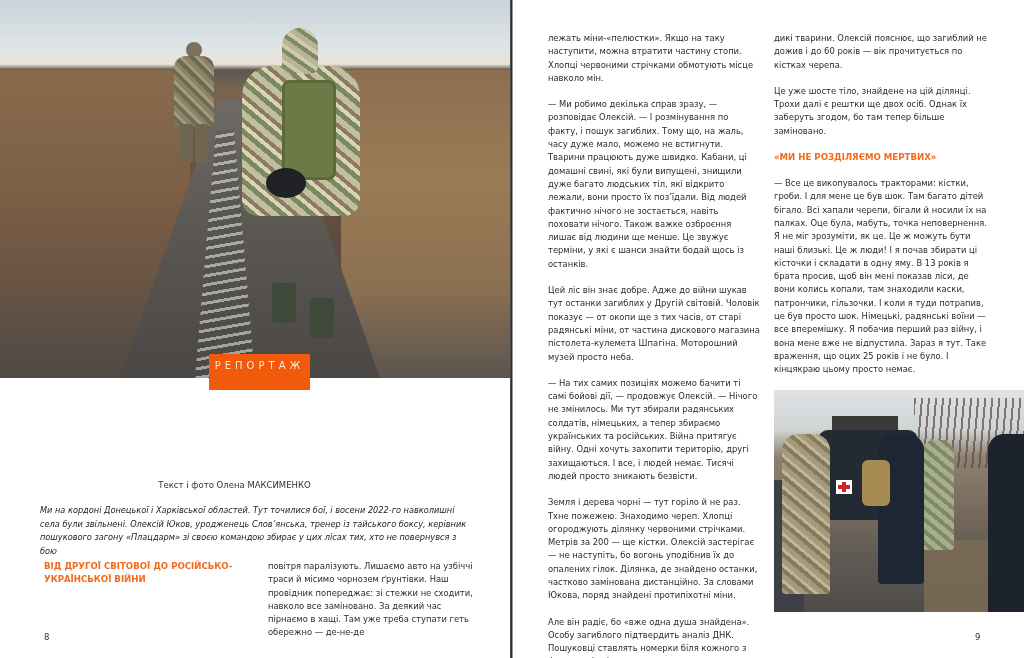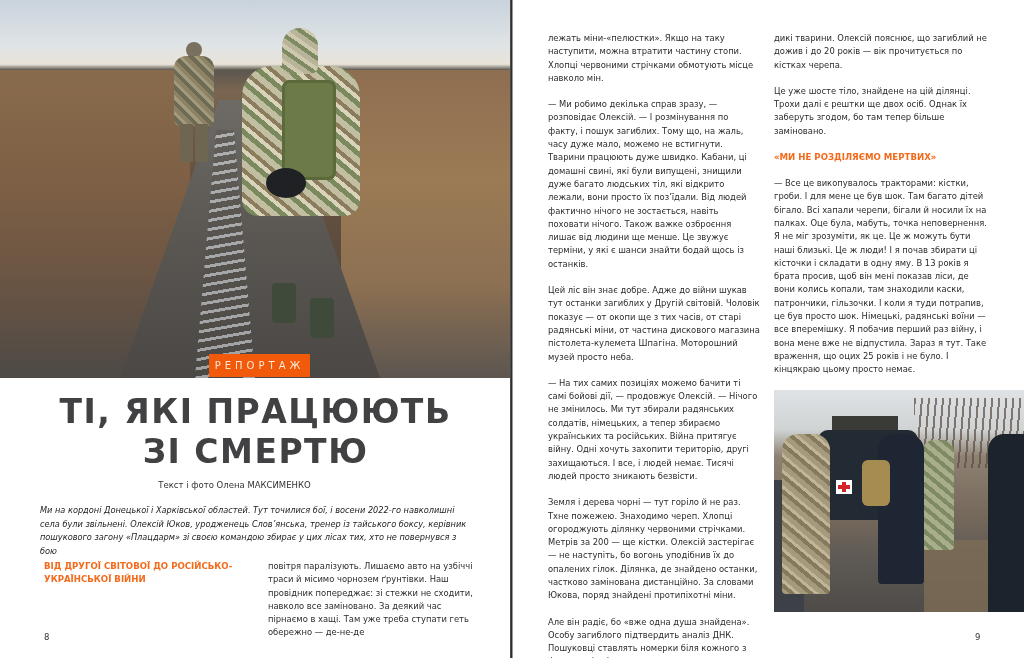--- a/index.html
+++ b/index.html
@@ -40,21 +40,21 @@
           background: repeating-linear-gradient(40deg, #c2bea2 0 6px, #7b8a5e 6px 11px, #d9d3ba 11px 15px, #8c7c5e 15px 19px); }
   .s2 .pack { position: absolute; left: 40px; top: 52px; width: 54px; height: 100px; border-radius: 8px; background: #6c7a47;
           box-shadow: inset 0 0 0 3px #5c6a3b; }
   .s2 .helmet { position: absolute; left: 24px; top: 140px; width: 40px; height: 30px; border-radius: 50%; background: #1f2124; }
   .s2 .legs { position: absolute; left: 24px; top: 185px; width: 74px; height: 125px;
           background: linear-gradient(90deg, repeating-linear-gradient(40deg,#c2bea2 0 6px,#7b8a5e 6px 11px) 0 0/100% 100%); 
           clip-path: polygon(0 0, 100% 0, 95% 100%, 60% 100%, 50% 40%, 40% 100%, 5% 100%); }
   .s2 .boot1 { position: absolute; left: 30px; top: 255px; width: 24px; height: 40px; background: #3f4a3a; border-radius: 4px; }
   .s2 .boot2 { position: absolute; left: 68px; top: 270px; width: 24px; height: 40px; background: #3f4a3a; border-radius: 4px; }
 
-  .tag { position: absolute; left: 209px; top: 354px; width: 101px; height: 23px; background: #f05a0a;
+  .tag { position: absolute; left: 209px; top: 354px; width: 101px; height: 36px; background: #f05a0a;
          color: #fde7d6; font-size: 10px; letter-spacing: 4px; text-align: center; line-height: 24px; font-family: "DejaVu Sans", sans-serif; }
 
   .headline { position: absolute; left: 0; top: 392px; width: 511px; text-align: center;
               font-family: "DejaVu Sans", sans-serif; font-weight: bold; color: #414042;
               font-size: 33px; line-height: 40px; letter-spacing: 1.5px; }
   .byline { position: absolute; left: 0; top: 480px; width: 469px; text-align: center; font-size: 8.5px; color: #333; }
   .lead { position: absolute; left: 40px; top: 504px; width: 432px; text-align: left; font-style: italic;
           font-size: 8.2px; line-height: 13.5px; color: #222; }
 
   .col { position: absolute; font-size: 8.4px; line-height: 13.3px; color: #2b2b2b; }
@@ -115,24 +115,20 @@
         <div class="hood"></div>
         <div class="pack"></div>
         <div class="helmet"></div>
         <div class="boot1"></div>
           <div class="boot2"></div>
       </div>
     </div>
 
     <div class="tag">РЕПОРТАЖ</div>
 
-    <h1 class="headline">
-      <div>ТІ, ЯКІ ПРАЦЮЮТЬ</div>
-      <div>ЗІ СМЕРТЮ</div>
-    </h1>
 
     <div class="byline">Текст і фото Олена МАКСИМЕНКО</div>
 
     <p class="lead">Ми на кордоні Донецької і Харківської областей. Тут точилися бої, і восени 2022-го навколишні села були звільнені. Олексій Юков, уродженець Слов’янська, тренер із тайського боксу, керівник пошукового загону «Плацдарм» зі своєю командою збирає у цих лісах тих, хто не повернувся з бою</p>
 
     <div class="col l-col1">
       <div class="subhead">ВІД ДРУГОЇ СВІТОВОЇ ДО РОСІЙСЬКО-УКРАЇНСЬКОЇ ВІЙНИ</div>
     </div>
 
     <div class="col l-col2">
@@ -148,21 +144,21 @@
     <p>лежать міни-«пелюстки». Якщо на таку наступити, можна втратити частину стопи. Хлопці червоними стрічками обмотують місце навколо мін.</p>
     <p>— Ми робимо декілька справ зразу, — розповідає Олексій. — І розмінування по факту, і пошук загиблих. Тому що, на жаль, часу дуже мало, можемо не встигнути. Тварини працюють дуже швидко. Кабани, ці домашні свині, які були випущені, знищили дуже багато людських тіл, які відкрито лежали, вони просто їх поз’їдали. Від людей фактично нічого не зостається, навіть поховати нічого. Також важке озброєння лишає від людини ще менше. Це звужує терміни, у які є шанси знайти бодай щось із останків.</p>
     <p>Цей ліс він знає добре. Адже до війни шукав тут останки загиблих у Другій світовій. Чоловік показує — от окопи ще з тих часів, от старі радянські міни, от частина дискового магазина пістолета-кулемета Шпагіна. Моторошний музей просто неба.</p>
     <p>— На тих самих позиціях можемо бачити ті самі бойові дії, — продовжує Олексій. — Нічого не змінилось. Ми тут збирали радянських солдатів, німецьких, а тепер збираємо українських та російських. Війна притягує війну. Одні хочуть захопити територію, другі захищаються. І все, і людей немає. Тисячі людей просто зникають безвісти.</p>
     <p>Земля і дерева чорні — тут горіло й не раз. Тхне пожежею. Знаходимо череп. Хлопці огороджують ділянку червоними стрічками. Метрів за 200 — ще кістки. Олексій застерігає — не наступіть, бо вогонь уподібнив їх до опалених гілок. Ділянка, де знайдено останки, частково замінована дистанційно. За словами Юкова, поряд знайдені протипіхотні міни.</p>
     <p>Але він радіє, бо «вже одна душа знайдена». Особу загиблого підтвердить аналіз ДНК. Пошуковці ставлять номерки біля кожного з фрагментів тіла, огороджують зону пошуку. Ретельно документують свою знахідку, ножами знімають верхній шар землі навколо кісток. З речей вдається знайти тільки пару обгорілих чобіт.</p>
 
   </div>
 
   <div class="col r-col2">
-    <p>дикі тварини. Олексій пояснює, що загиблий не дожив і до 20 років — вік прочитується по кістках черепа.</p>
+    <p>дикі тварини. Олексій пояснює, що загиблий не дожив і до 60 років — вік прочитується по кістках черепа.</p>
     <p>Це уже шосте тіло, знайдене на цій ділянці. Трохи далі є рештки ще двох осіб. Однак їх заберуть згодом, бо там тепер більше заміновано.</p>
     <div class="subhead">«МИ НЕ РОЗДІЛЯЄМО МЕРТВИХ»</div>
     <p>— Все це викопувалось тракторами: кістки, гроби. І для мене це був шок. Там багато дітей бігало. Всі хапали черепи, бігали й носили їх на палках. Оце була, мабуть, точка неповернення. Я не міг зрозуміти, як це. Це ж можуть бути наші близькі. Це ж люди! І я почав збирати ці кісточки і складати в одну яму. В 13 років я брата просив, щоб він мені показав ліси, де вони колись копали, там знаходили каски, патрончики, гільзочки. І коли я туди потрапив, це був просто шок. Німецькі, радянські воїни — все вперемішку. Я побачив перший раз війну, і вона мене вже не відпустила. Зараз я тут. Таке враження, що оцих 25 років і не було. І кінцякраю цьому просто немає.</p>
   </div>
 
   <div class="photo2">
     <div class="trees"></div>
     <div class="road"></div>
     <div class="rack"></div>
     <div class="car"></div>

